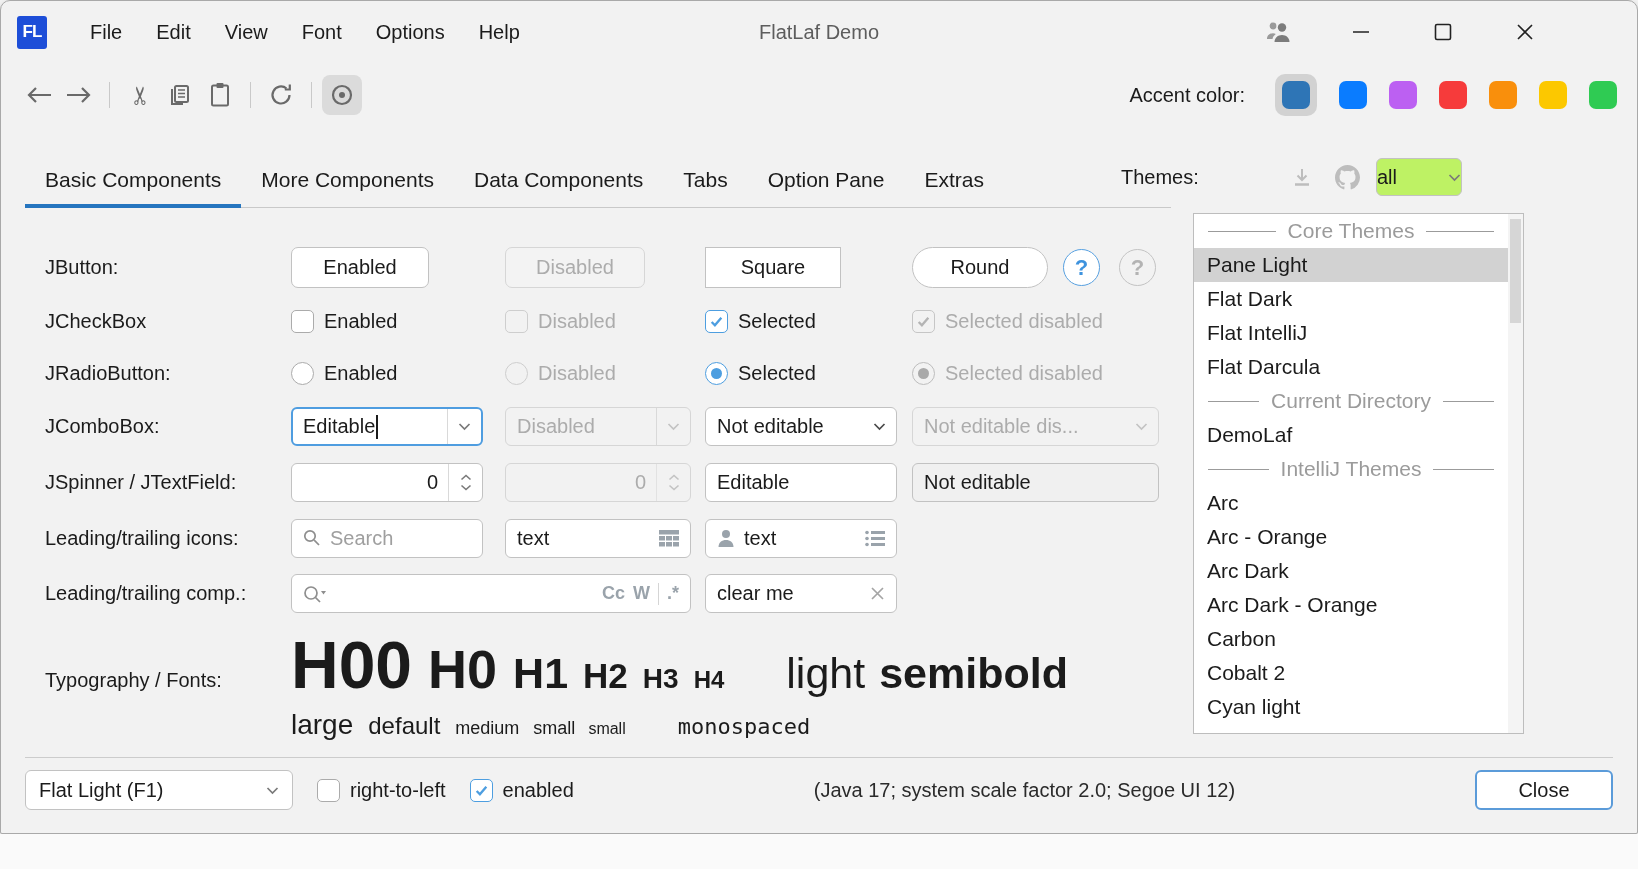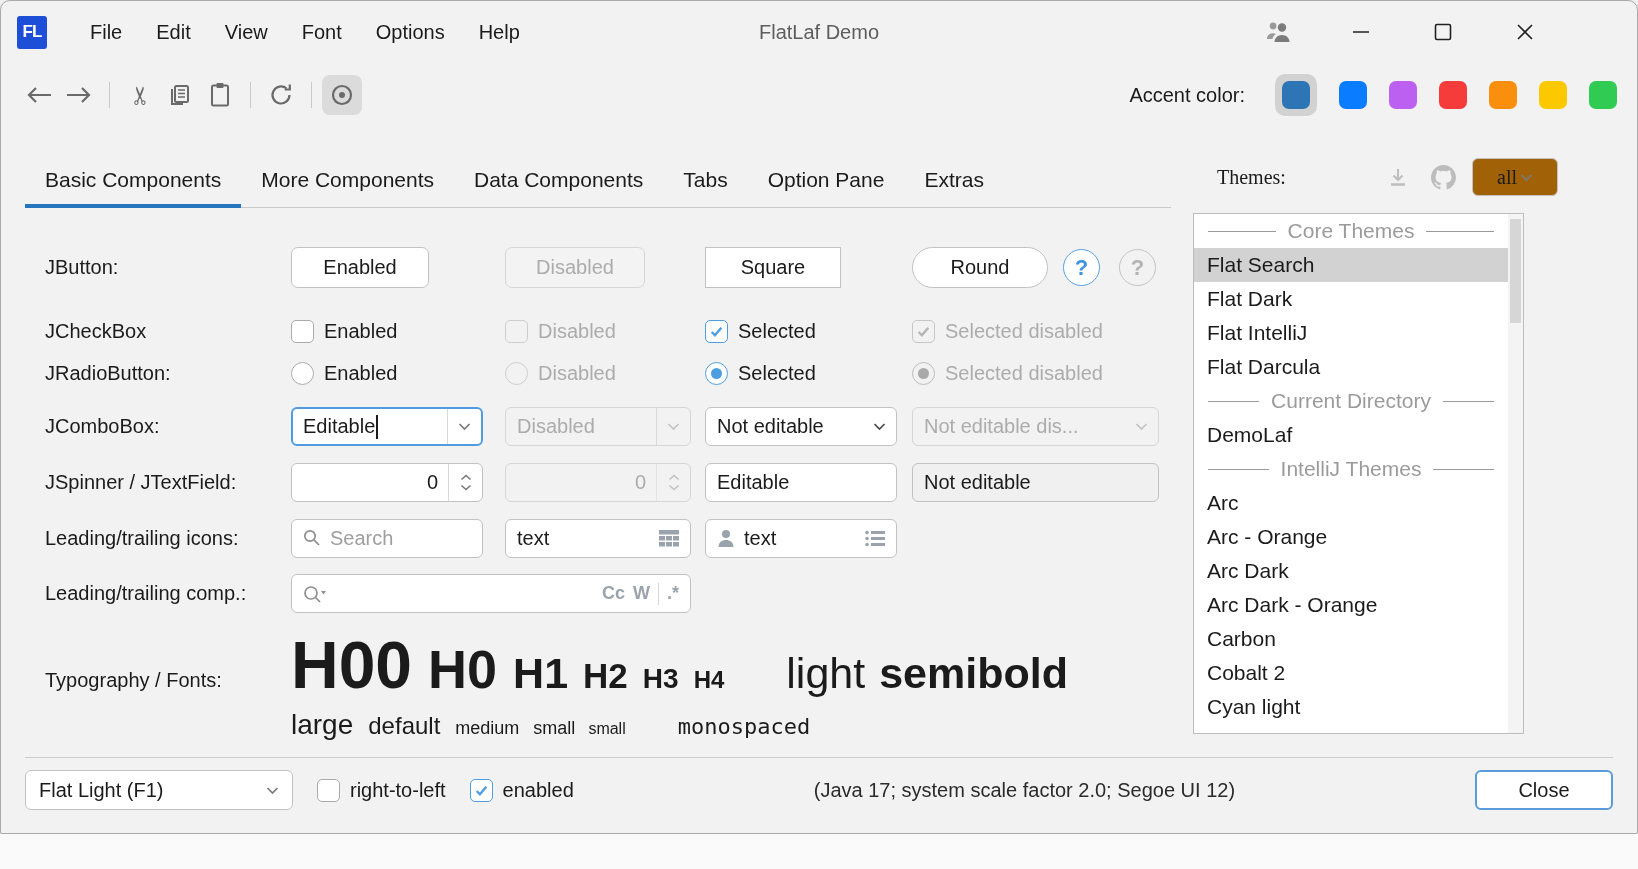--- a/index.html
+++ b/index.html
@@ -27,25 +27,25 @@
   .accent-group { margin-left:auto; margin-right:20px; display:flex; align-items:center; }
   .accent-label { font-size:20px; margin-right:16px; }
   .swatch { width:28px; height:28px; border-radius:7px; margin-left:22px; }
   .swatch-sel-wrap { width:42px; height:42px; border-radius:10px; background:#d2d2d2; display:flex; align-items:center; justify-content:center; margin-left:14px; }
   .swatch-sel-wrap .swatch { margin-left:0; }
   
   .tabbar { position:absolute; top:152px; left:24px; width:1146px; height:55px; display:flex; border-bottom:1px solid #c9c9c9; }
   .tab { position:relative; font-size:21px; padding:0 20px; display:flex; align-items:center; }
   .tab.selected::after { content:""; position:absolute; left:0; right:0; bottom:-1px; height:4px; background:#2675BF; }
   
-  .themes-head { position:absolute; top:155px; left:1216px; width:341px; height:42px; display:flex; align-items:center;font-family:Liberation Serif, serif; }
+  .themes-head { position:absolute; top:155px; left:1120px; width:341px; height:42px; display:flex; align-items:center; }
   .themes-label { font-size:20px; }
   .themes-icons { margin-left:auto; display:flex; align-items:center; gap:22px; margin-right:16px; }
-  .all-combo { width:86px; height:38px; background:#a16207; border:1px solid #c2c2c2; border-radius:6px;
-               display:flex; align-items:center; padding:0 24px; font-size:20px; }
+  .all-combo { width:86px; height:38px; background:#bef264; border:1px solid #c2c2c2; border-radius:6px;
+               display:flex; align-items:center; padding:0 0; font-size:20px; }
   .all-combo svg { margin-left:auto; }
   .theme-list { position:absolute; top:212px; left:1192px; width:331px; height:521px; background:#fff; border:1px solid #bdbdbd; overflow:hidden; }
   .tl-inner { position:absolute; top:0; left:0; right:15px; }
   .tl-sep { height:34px; display:flex; align-items:center; gap:12px; padding:0 14px; color:#9b9b9b; font-size:21px; white-space:nowrap; }
   .tl-sep::before, .tl-sep::after { content:""; flex:1; height:1px; background:#9b9b9b; }
   .tl-item { height:34px; line-height:34px; padding:0 13px; font-size:21px; white-space:nowrap; }
   .tl-item.selected { background:#d2d2d2; }
   .tl-scroll { position:absolute; top:0; right:0; bottom:0; width:15px; background:#f4f4f4; }
   .tl-thumb { position:absolute; top:5px; left:2px; width:11px; height:104px; background:#d6d6d6; }
   
@@ -247,21 +247,21 @@
           <path d="M1.5 2 6.5 7 11.5 2" fill="none" stroke="#7a7a7a" stroke-width="1.7"></path>
         </svg>
     </div>
   </div>
 
   <div class="theme-list">
     <div class="tl-inner">
       <div class="tl-sep">
           <span>Core Themes</span>
         </div>
-      <div class="tl-item selected">Flat Search</div>
+      <div class="tl-item selected">Pane Light</div>
       <div class="tl-item">Flat Dark</div>
       <div class="tl-item">Flat IntelliJ</div>
       <div class="tl-item">Flat Darcula</div>
       <div class="tl-sep">
           <span>Current Directory</span>
         </div>
       <div class="tl-item">DemoLaf</div>
       <div class="tl-sep">
           <span>IntelliJ Themes</span>
         </div>
@@ -290,21 +290,21 @@
     <div class="s s3">
         <div class="btn square" style="width:136px">Square</div>
       </div>
     <div class="s s4">
       <div class="btn round" style="width:136px">Round</div>
       <div class="help-btn" style="margin-left:15px">?</div>
       <div class="help-btn disabled" style="margin-left:19px">?</div>
     </div>
   </div>
 
-  <div class="row" style="top:313px; height:34px;">
+  <div class="row" style="top:303px; height:34px;">
     <div class="slot-label">JCheckBox</div>
     <div class="s s1">
       <span class="cb"></span>
       <span class="opt-label">Enabled</span>
     </div>
     <div class="s s2">
       <span class="cb dis"></span>
       <span class="opt-label dim">Disabled</span>
     </div>
     <div class="s s3">
@@ -498,20 +498,32 @@
             </svg>
           </span>
         <span class="trail">
           <span class="ffunc">Cc</span>
           <span class="ffunc">W</span>
           <span class="vline"></span>
           <span class="ffunc">.*</span>
         </span>
       </div>
     </div>
+    <div class="s s3">
+      <div class="field" style="width:192px">
+        <span>clear me</span>
+        <span class="trail">
+            <span>
+              <svg width="15" height="15" viewBox="0 0 15 15">
+                <path d="M2 2 13 13 M13 2 2 13" stroke="#a5a5a5" stroke-width="1.7"></path>
+              </svg>
+            </span>
+          </span>
+      </div>
+    </div>
   </div>
 
   <div class="row" style="top:662px; height:34px;">
     <div class="slot-label">Typography / Fonts:</div>
   </div>
   <div class="typo-main">
     <span class="h00">H00</span>
     <span class="h0">H0</span>
     <span class="h1">H1</span>
     <span class="h2">H2</span>

